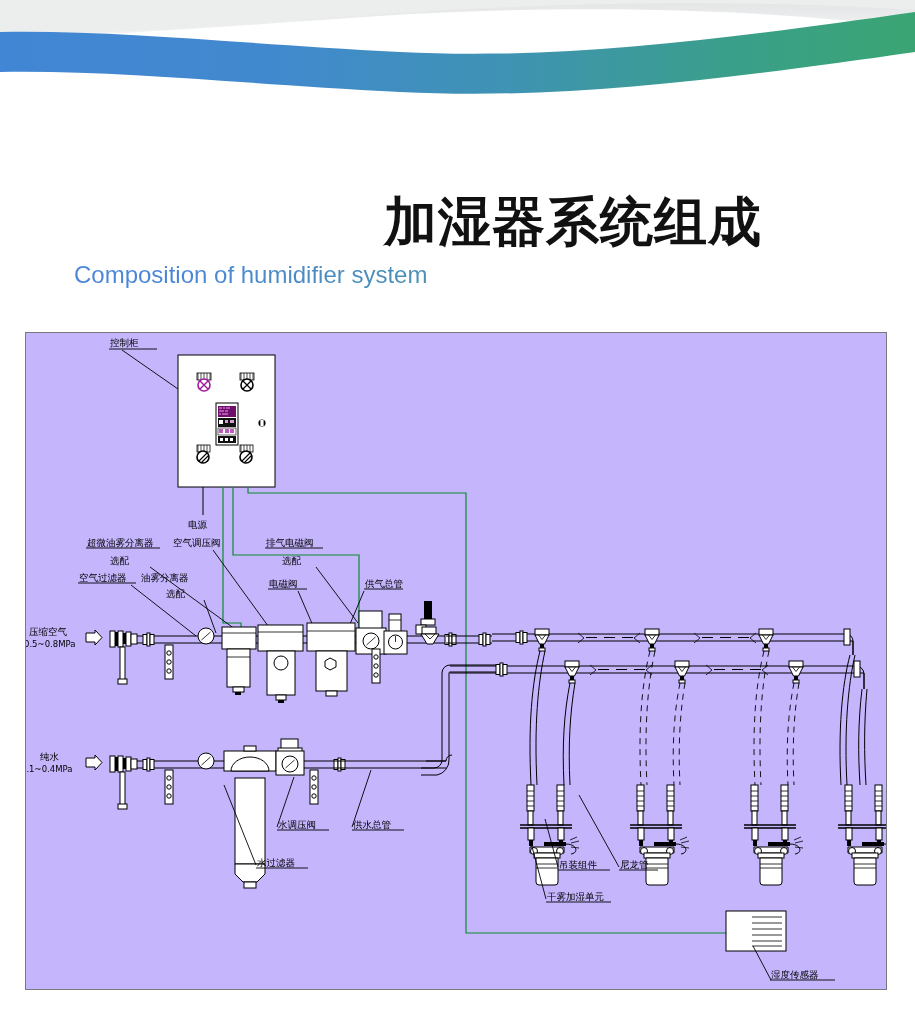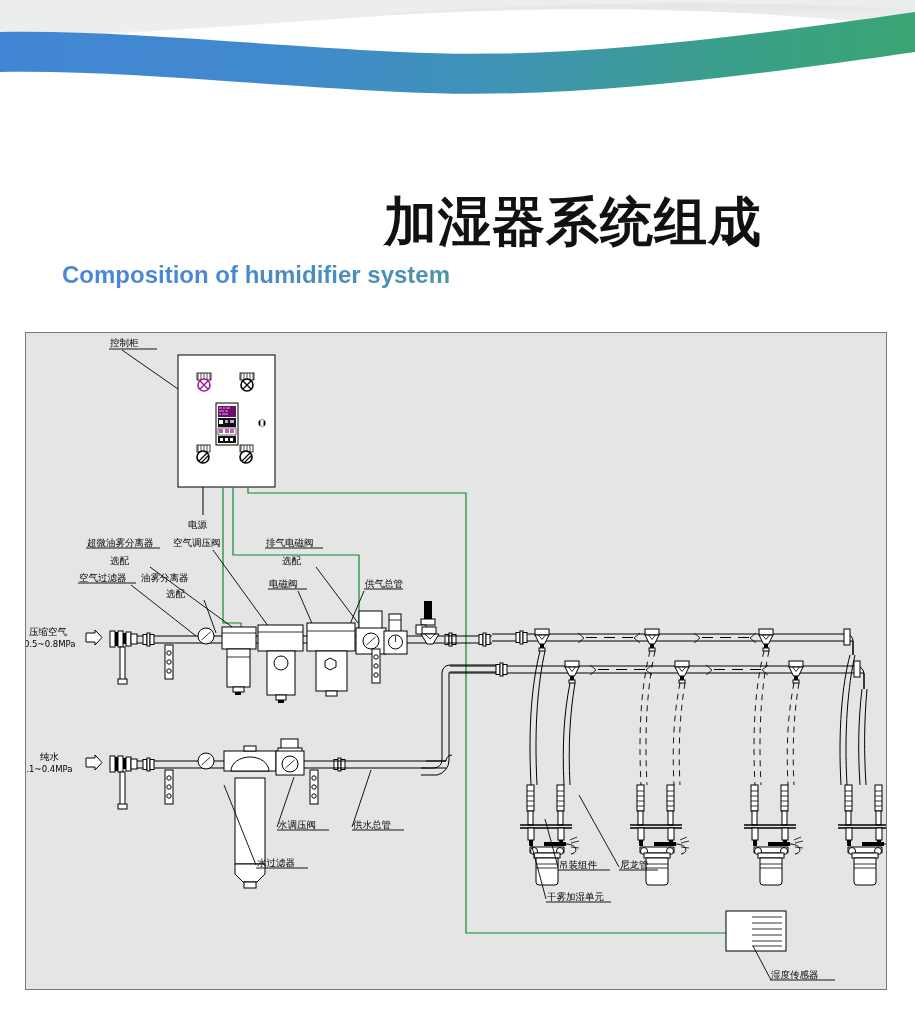--- a/index.html
+++ b/index.html
@@ -7,29 +7,29 @@
        font-family:"Liberation Sans","DejaVu Sans",sans-serif;}
 
   
   #banner{position:absolute;left:0;top:0;width:915px;height:110px;}
   #banner svg{display:block;}
 
   
   #title-block{position:absolute;left:62px;top:192px;width:700px;}
   #page-title{font-size:53px;font-weight:bold;color:#111;letter-spacing:1px;
               line-height:1.12;margin:0;white-space:nowrap;text-align:right;}
-  #page-subtitle{font-size:24px;font-weight:bold;margin:10px 0 0 0;
+  #page-subtitle{font-size:24px;font-weight:normal;margin:10px 0 0 12px;
                  white-space:nowrap;
                  background:linear-gradient(90deg,#4a86d8 0%,#4a86d8 14%,#4a8fb5 48%,#4caf7d 88%);
                  -webkit-background-clip:text;background-clip:text;
                  -webkit-text-fill-color:transparent;color:#4a86d8;}
 
   
   #diagram-frame{position:absolute;left:25px;top:332px;width:862px;height:658px;
-                 border:1px solid #77797c;background:#e5e5e5;box-sizing:border-box;text-decoration:underline;}
+                 border:1px solid #77797c;background:#c4b5fd;box-sizing:border-box;text-decoration:underline;}
   #diagram-svg{position:absolute;left:0;top:0;}
   .cn{font-family:"DejaVu Sans","Liberation Sans",sans-serif;}
 </style>
 </head>
 <body>
 
 <div id="banner">
   <svg width="915" height="110" viewBox="0 0 915 110" xmlns="http://www.w3.org/2000/svg">
     <defs>
       <linearGradient id="waveGrad" x1="0" y1="0" x2="1" y2="0">

